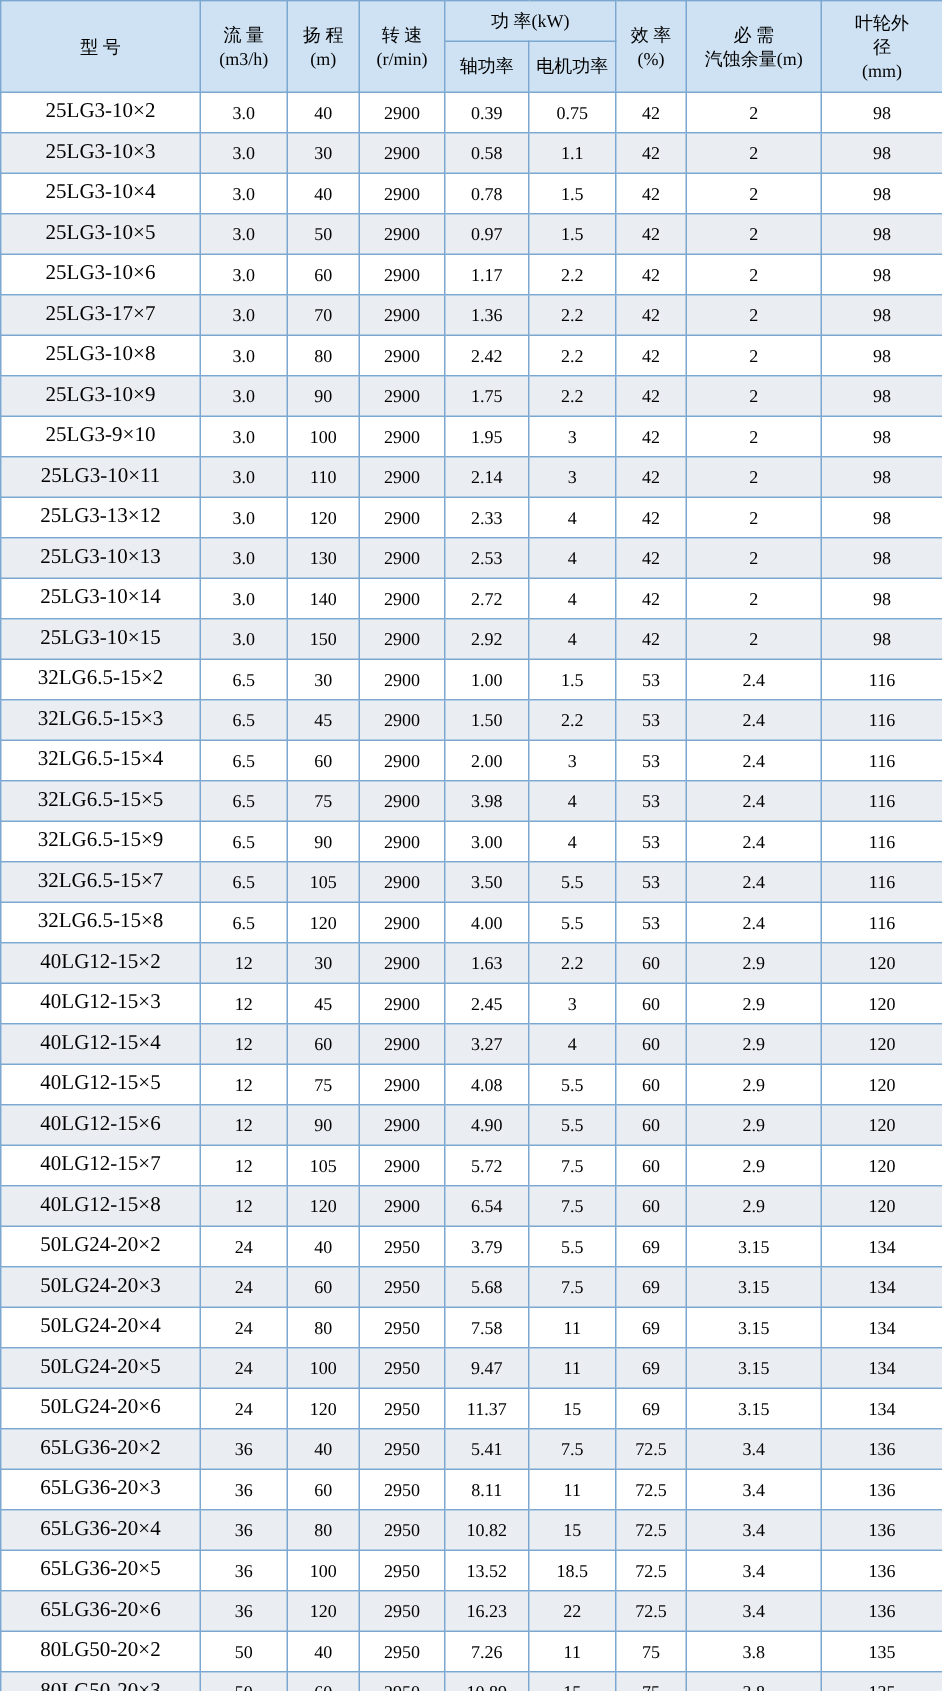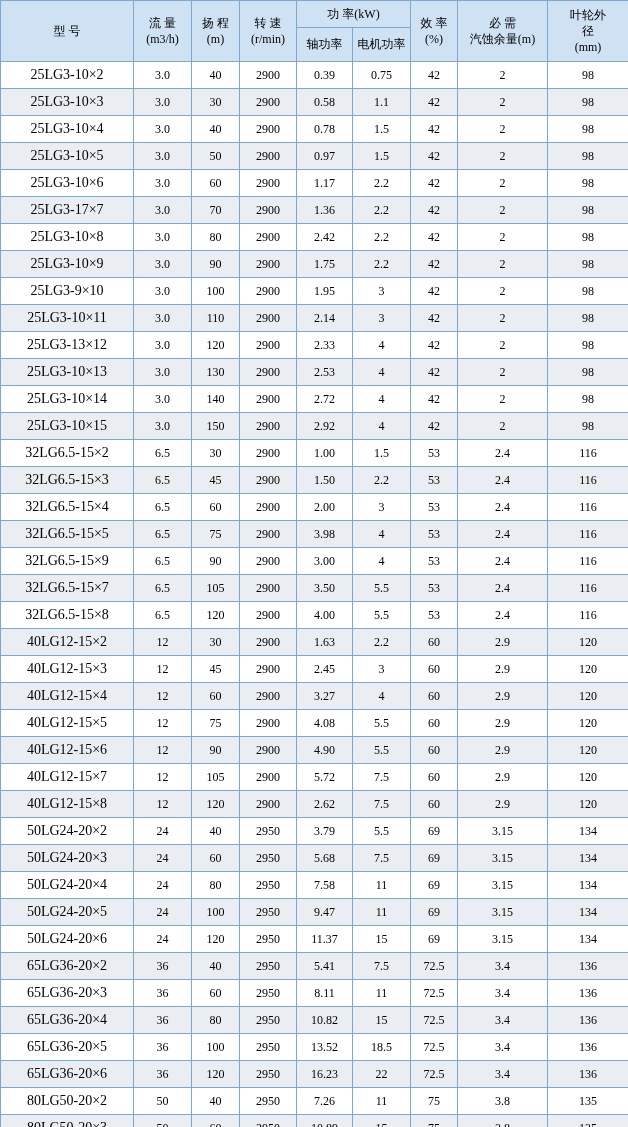--- a/index.html
+++ b/index.html
@@ -411,21 +411,21 @@
         <td>7.5</td>
         <td>60</td>
         <td>2.9</td>
         <td>120</td>
       </tr>
       <tr class="even">
         <td class="model">40LG12-15×8</td>
         <td>12</td>
         <td>120</td>
         <td>2900</td>
-        <td>2.62</td>
+        <td>6.54</td>
         <td>7.5</td>
         <td>60</td>
         <td>2.9</td>
         <td>120</td>
       </tr>
       <tr class="odd">
         <td class="model">50LG24-20×2</td>
         <td>24</td>
         <td>40</td>
         <td>2950</td>

